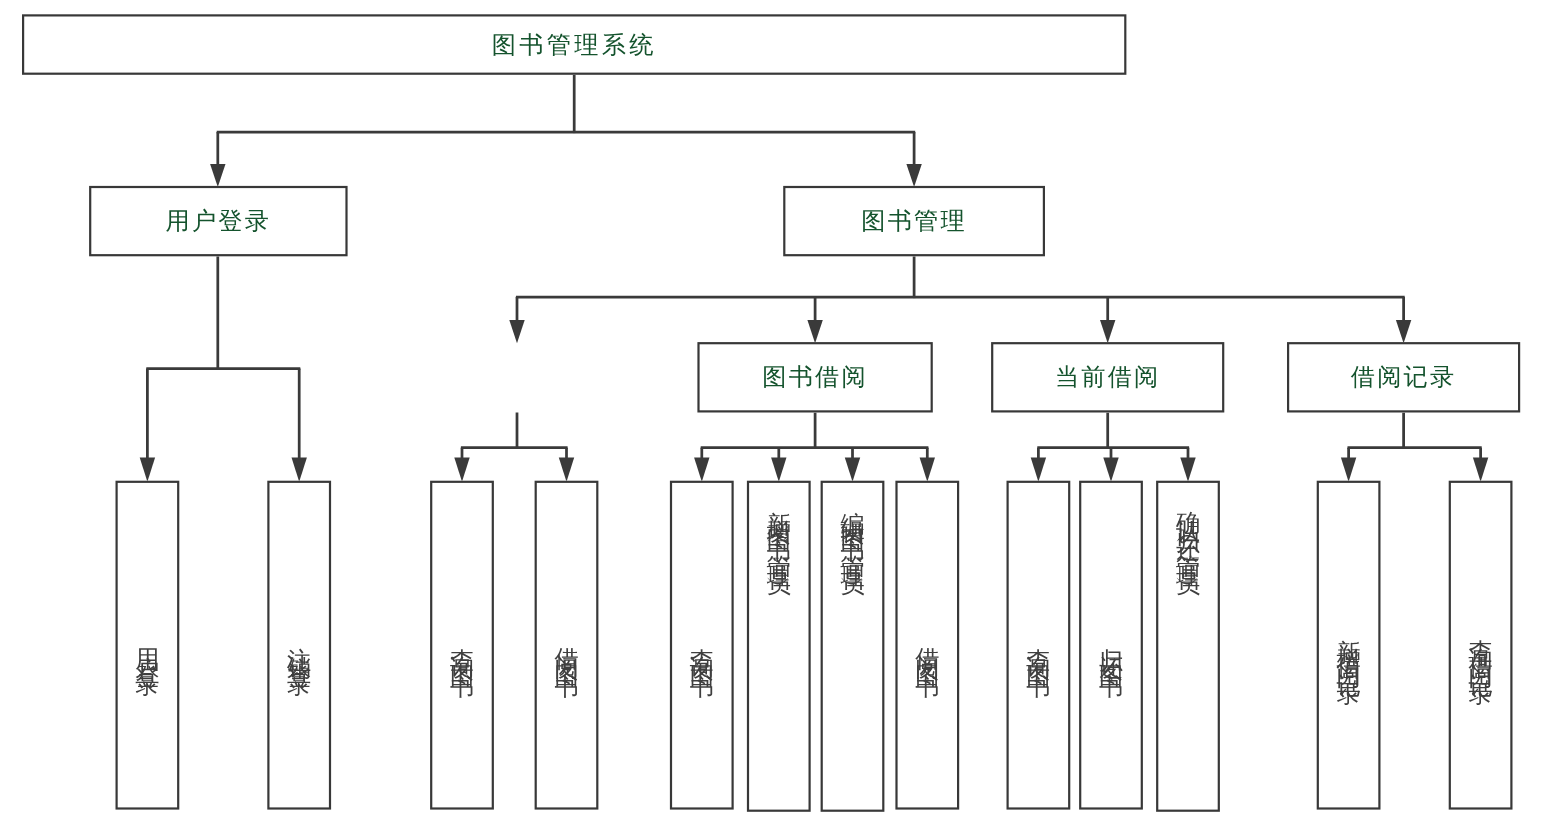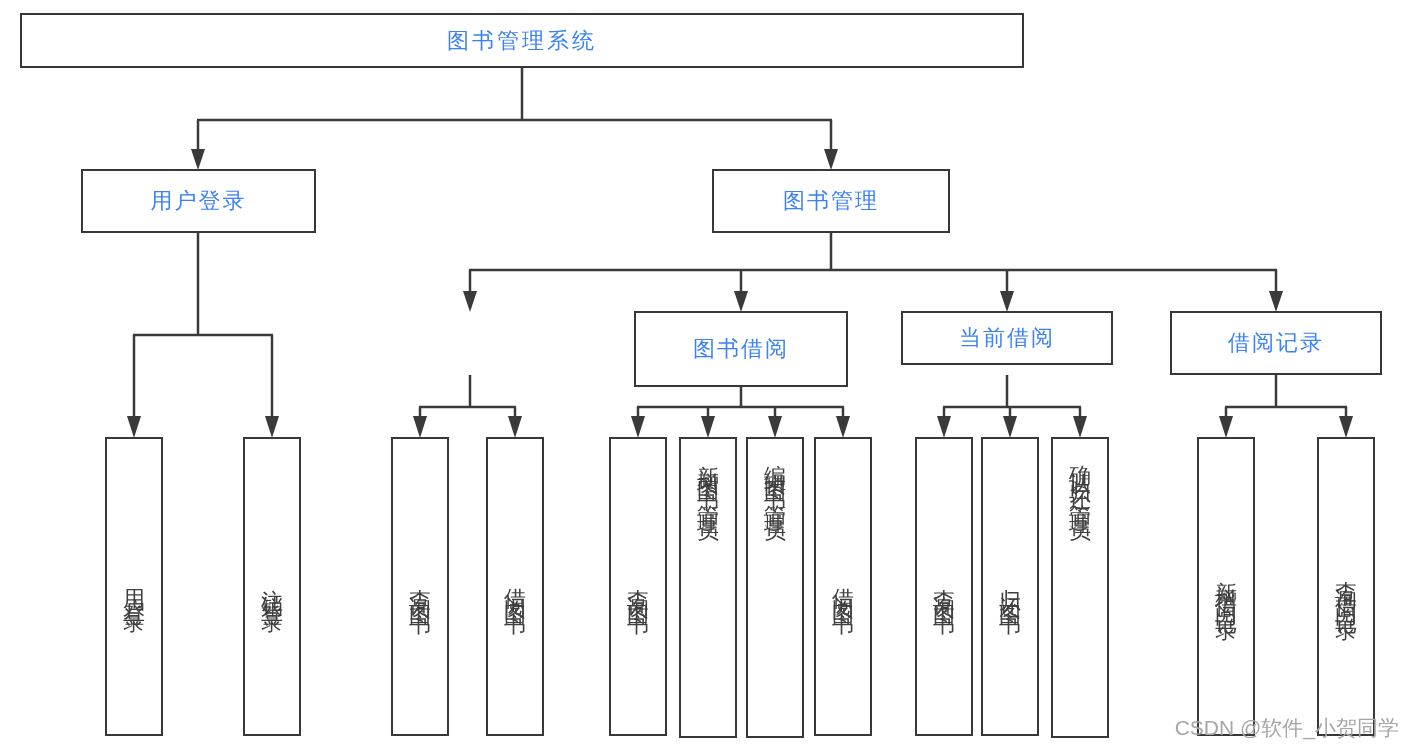--- a/index.html
+++ b/index.html
@@ -31,21 +31,21 @@
     border: 2.5px solid #383838;
     background: #ffffff;
     display: flex;
     align-items: center;
     justify-content: center;
   }
   .h-node span {
     font-size: 22px;
     letter-spacing: 2px;
     white-space: nowrap;
-    color: #3b82f6;
+    color: #14532d;
   }
   .root-node span { letter-spacing: 3px; }
   .v-node span {
     writing-mode: vertical-rl;
     text-orientation: mixed;
     font-size: 22px;
     letter-spacing: 8px;
     line-height: 1;
     color: #3f3f3f;
   }
@@ -130,24 +130,24 @@
     <span>图书管理系统</span>
   </div>
 
   <div class="node h-node" style="left:81px; top:169px; width:235px; height:64px;">
     <span>用户登录</span>
   </div>
   <div class="node h-node" style="left:712px; top:169px; width:238px; height:64px;text-align:right;">
     <span>图书管理</span>
   </div>
 
-  <div class="node h-node" style="left:634px; top:311px; width:214px; height:76px;">
+  <div class="node h-node" style="left:634px; top:311px; width:214px; height:64px;">
     <span>图书借阅</span>
   </div>
-  <div class="node h-node" style="left:901px; top:311px; width:212px; height:54px;text-align:right;">
+  <div class="node h-node" style="left:901px; top:311px; width:212px; height:64px;text-align:right;">
     <span>当前借阅</span>
   </div>
   <div class="node h-node" style="left:1170px; top:311px; width:212px; height:64px;">
     <span>借阅记录</span>
   </div>
 
   <div class="node v-node" style="left:105px; top:437px; width:58px; height:299px;">
     <span>用户登录</span>
   </div>
   <div class="node v-node" style="left:243px; top:437px; width:58px; height:299px;">
@@ -184,15 +184,14 @@
     <span>确认归还（管理员）</span>
   </div>
 
   <div class="node v-node" style="left:1197px; top:437px; width:58px; height:299px;">
     <span>新增借阅记录</span>
   </div>
   <div class="node v-node" style="left:1317px; top:437px; width:58px; height:299px;">
     <span>查询借阅记录</span>
   </div>
 
-  <div class="watermark">CSDN @软件_小贺同学</div>
 
 </div>
 
 </body></html>

